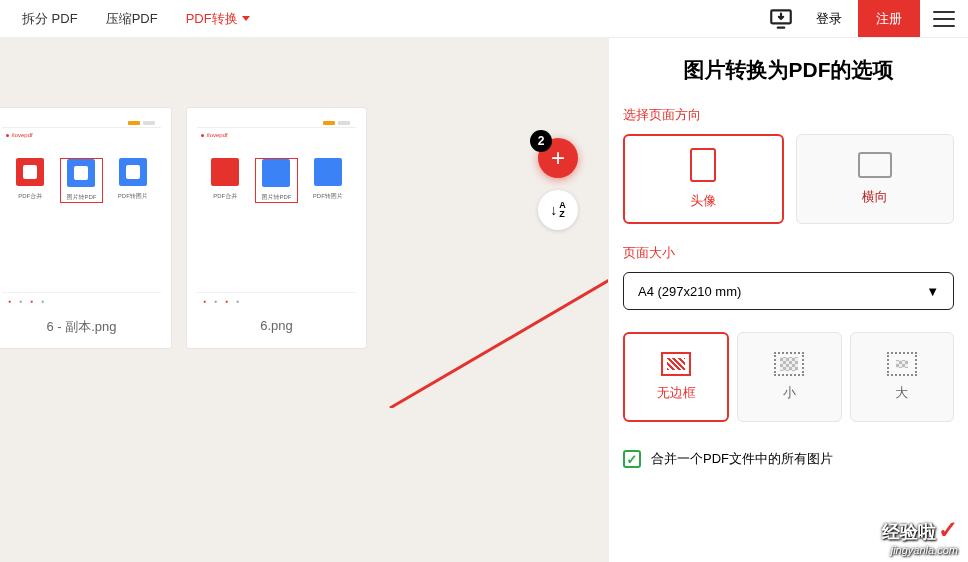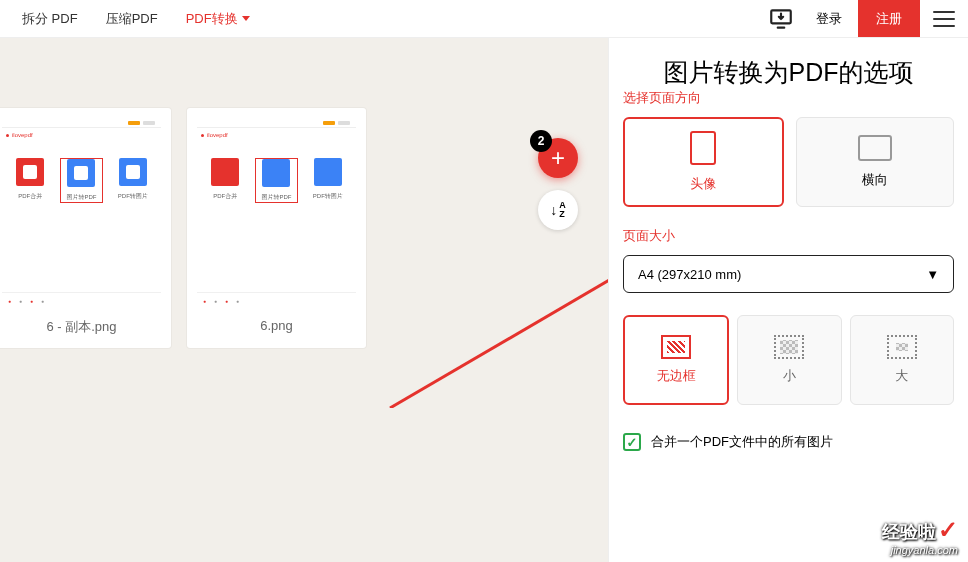--- a/index.html
+++ b/index.html
@@ -37,31 +37,31 @@
   .icon-cap{font-size:6px;color:#666;text-align:center;}
   .thumb-footer{height:16px;border-top:1px solid #f0f0f0;display:flex;align-items:center;gap:8px;padding:0 6px;}
   .thumb-footer .ft{font-size:5px;color:#e5322d;}
   .thumb-footer .ft.gray{color:#999;}
   .thumb-label{text-align:center;font-size:13px;color:#666;margin-top:10px;}
   .fab-add{position:absolute;top:100px;right:30px;width:40px;height:40px;border-radius:50%;background:#e5322d;display:flex;align-items:center;justify-content:center;color:#fff;font-size:24px;box-shadow:0 2px 8px rgba(229,50,45,0.5);}
   .fab-badge{position:absolute;top:-8px;left:-8px;width:22px;height:22px;border-radius:50%;background:#000;color:#fff;font-size:12px;display:flex;align-items:center;justify-content:center;font-weight:600;}
   .fab-sort{position:absolute;top:152px;right:30px;width:40px;height:40px;border-radius:50%;background:#fff;display:flex;align-items:center;justify-content:center;box-shadow:0 1px 4px rgba(0,0,0,0.15);font-size:14px;font-weight:600;}
   .fab-sort .az{display:flex;flex-direction:column;font-size:9px;line-height:9px;margin-left:2px;}
   .right-panel{width:360px;border-left:1px solid #eee;padding:18px 14px 0 14px;overflow-y:auto;}
-  .panel-title{font-size:25px;font-weight:400;text-align:center;}
+  .panel-title{font-size:21px;font-weight:700;text-align:center;margin-bottom:22px;}
   .section-title{font-size:13px;color:#e5322d;margin-bottom:10px;}
   .orient-row{display:flex;gap:12px;margin-bottom:20px;}
   .orient-card{flex:1;height:90px;border-radius:6px;display:flex;flex-direction:column;align-items:center;justify-content:center;gap:10px;cursor:pointer;}
   .orient-card.selected{border:2px solid #e5322d;background:#fff;}
   .orient-card.unselected{border:1px solid #e5e5e5;background:#f9f9f9;}
   .orient-shape-p{width:26px;height:34px;border:2px solid #e5322d;border-radius:3px;}
   .orient-shape-l{width:34px;height:26px;border:2px solid #999;border-radius:3px;}
   .orient-label{font-size:13px;}
   .orient-card.selected .orient-label{color:#e5322d;}
-  .orient-card.unselected .orient-label{color:#000000;}
+  .orient-card.unselected .orient-label{color:#b91c1c;}
   .select-box{width:100%;height:38px;border:1px solid #222;border-radius:6px;padding:0 14px;display:flex;align-items:center;justify-content:space-between;font-size:13px;margin-bottom:22px;cursor:pointer;}
   .margin-row{display:flex;gap:8px;margin-bottom:28px;}
   .margin-card{flex:1;height:90px;border-radius:6px;display:flex;flex-direction:column;align-items:center;justify-content:center;gap:8px;cursor:pointer;}
   .margin-card.selected{border:2px solid #e5322d;background:#fff;}
   .margin-card.unselected{border:1px solid #e5e5e5;background:#f9f9f9;}
   .margin-icon{width:30px;height:24px;position:relative;}
   .margin-icon.none{border:2px solid #e5322d;background:#fff;}
   .margin-icon.none::after{content:"";position:absolute;inset:4px;background:repeating-linear-gradient(45deg,#e5322d 0 2px,transparent 2px 4px);}
   .margin-icon.dotted{border:2px dotted #888;display:flex;align-items:center;justify-content:center;}
   .margin-inner{background:repeating-conic-gradient(#bbb 0% 25%,#eee 0% 50%) 0/6px 6px;}

